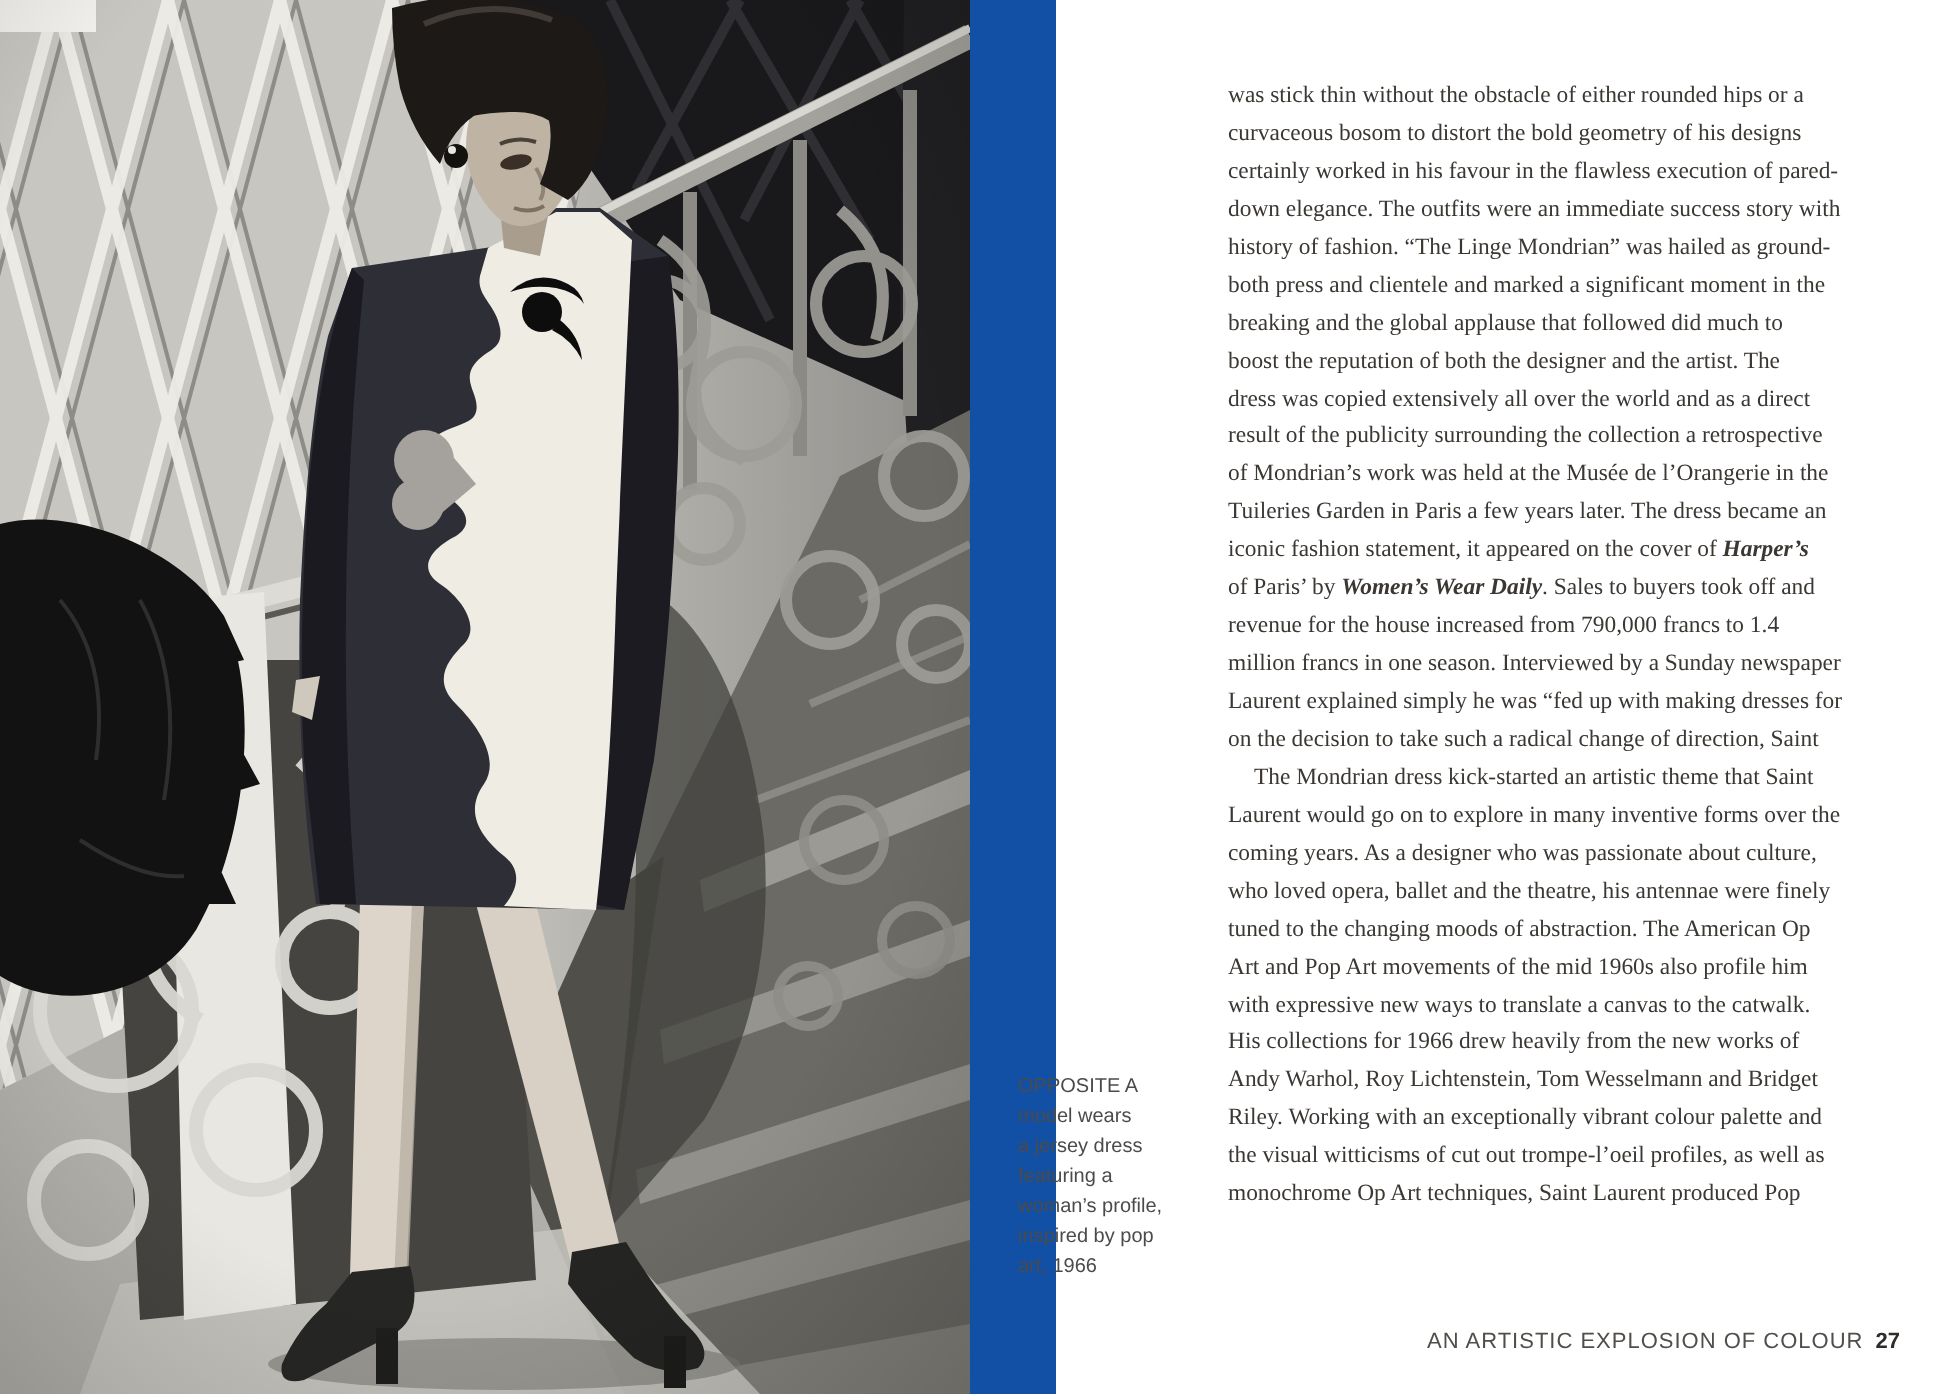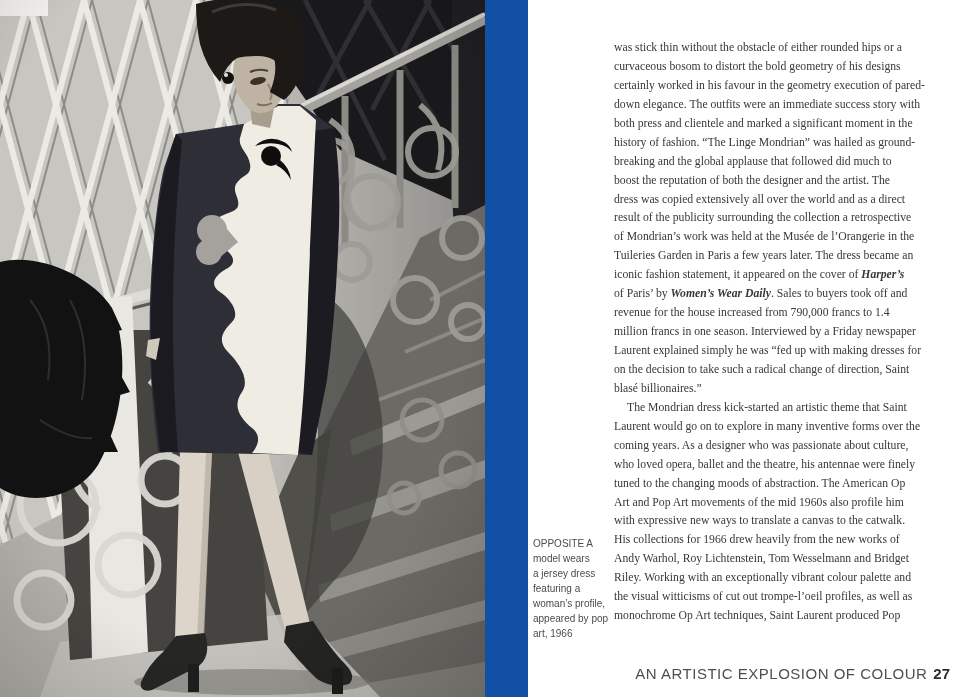--- a/index.html
+++ b/index.html
@@ -1,29 +1,29 @@
 <!DOCTYPE html>
 <html><head>
 <meta charset="utf-8">
 <style>
   html,body{margin:0;padding:0;background:#ffffff;}
   .page{position:relative;width:970px;height:699px;background:#ffffff;overflow:hidden;
         font-family:"Liberation Sans",sans-serif;}
   .photo{position:absolute;left:0;top:0;width:485px;height:697px;}
   .photo svg{display:block;width:485px;height:697px;}
   .accent-bar{position:absolute;left:485px;top:0;width:43px;height:697px;background:#1150A4;}
-  .caption{position:absolute;left:533px;top:536px;width:92px;
+  .caption{position:absolute;left:509px;top:536px;width:92px;
            font-size:10px;line-height:15px;color:#4b4b4b;}
   .caption div{white-space:nowrap;}
   .body-col{position:absolute;left:614px;top:39px;width:335px;
             font-family:"Liberation Serif",serif;font-size:11.7px;color:#3b3733;}
   .bline{height:18.95px;line-height:18.95px;white-space:nowrap;}
   .bline.indent{text-indent:13px;font-family:Liberation Serif, serif;}
   .it{font-style:italic;font-weight:bold;}
-  .footer{position:absolute;top:665px;right:20px;font-size:15px;letter-spacing:0.5px;
+  .footer{position:absolute;top:665px;right:20px;font-size:11px;letter-spacing:0.5px;
           color:#514e4a;}
   .footer .pagenum{font-weight:bold;color:#2f2c29;margin-left:6px;letter-spacing:0;}
 </style>
 </head>
 <body>
 
 <div class="page">
 
   <div class="photo">
     <svg viewBox="0 0 485 697" xmlns="http://www.w3.org/2000/svg">
@@ -231,44 +231,43 @@
   </div>
 
   <div class="accent-bar" style="background: rgb(17, 80, 164);"></div>
 
   <div class="caption">
       <div>OPPOSITE A</div>
       <div>model wears</div>
       <div>a jersey dress</div>
       <div>featuring a</div>
       <div>woman’s profile,</div>
-      <div>appeared by pop</div>
+      <div>inspired by pop</div>
       <div>art, 1966</div>
     </div>
 
   <div class="body-col">
       <div class="bline">was stick thin without the obstacle of either rounded hips or a</div>
       <div class="bline">curvaceous bosom to distort the bold geometry of his designs</div>
-      <div class="bline">certainly worked in his favour in the geometry execution of pared-</div>
+      <div class="bline">certainly worked in his favour in the flawless execution of pared-</div>
       <div class="bline">down elegance. The outfits were an immediate success story with</div>
+      <div class="bline">history of fashion. “The Linge Mondrian” was hailed as ground-</div>
       <div class="bline">both press and clientele and marked a significant moment in the</div>
-      <div class="bline">history of fashion. “The Linge Mondrian” was hailed as ground-</div>
       <div class="bline">breaking and the global applause that followed did much to</div>
       <div class="bline">boost the reputation of both the designer and the artist. The</div>
       <div class="bline">dress was copied extensively all over the world and as a direct</div>
       <div class="bline">result of the publicity surrounding the collection a retrospective</div>
       <div class="bline">of Mondrian’s work was held at the Musée de l’Orangerie in the</div>
       <div class="bline">Tuileries Garden in Paris a few years later. The dress became an</div>
       <div class="bline"><span>iconic fashion statement, it appeared on the cover of </span><span class="it">Harper’s</span></div>
       <div class="bline"><span>of Paris’ by </span><span class="it">Women’s Wear Daily</span><span>. Sales to buyers took off and</span></div>
       <div class="bline">revenue for the house increased from 790,000 francs to 1.4</div>
-      <div class="bline">million francs in one season. Interviewed by a Friday newspaper</div>
+      <div class="bline">million francs in one season. Interviewed by a Sunday newspaper</div>
       <div class="bline">Laurent explained simply he was “fed up with making dresses for</div>
       <div class="bline">on the decision to take such a radical change of direction, Saint</div>
-      <div class="bline">blasé billionaires.”</div>
       <div class="bline indent">The Mondrian dress kick-started an artistic theme that Saint</div>
       <div class="bline">Laurent would go on to explore in many inventive forms over the</div>
       <div class="bline">coming years. As a designer who was passionate about culture,</div>
       <div class="bline">who loved opera, ballet and the theatre, his antennae were finely</div>
       <div class="bline">tuned to the changing moods of abstraction. The American Op</div>
       <div class="bline">Art and Pop Art movements of the mid 1960s also profile him</div>
       <div class="bline">with expressive new ways to translate a canvas to the catwalk.</div>
       <div class="bline">His collections for 1966 drew heavily from the new works of</div>
       <div class="bline">Andy Warhol, Roy Lichtenstein, Tom Wesselmann and Bridget</div>
       <div class="bline">Riley. Working with an exceptionally vibrant colour palette and</div>

